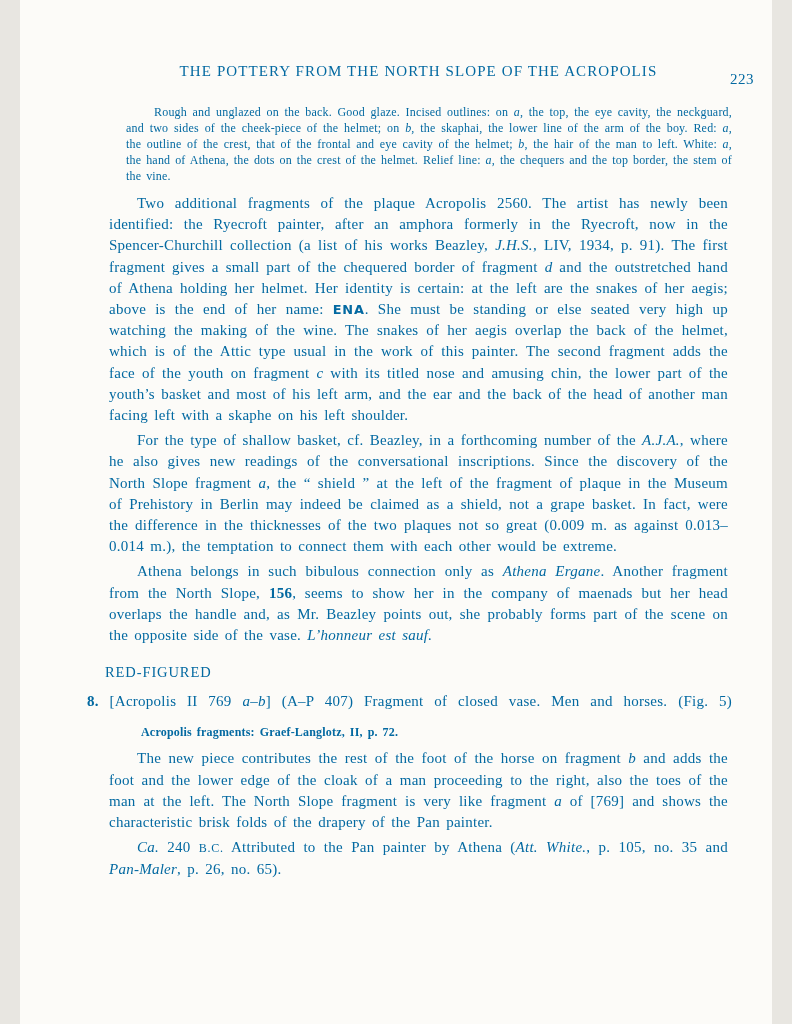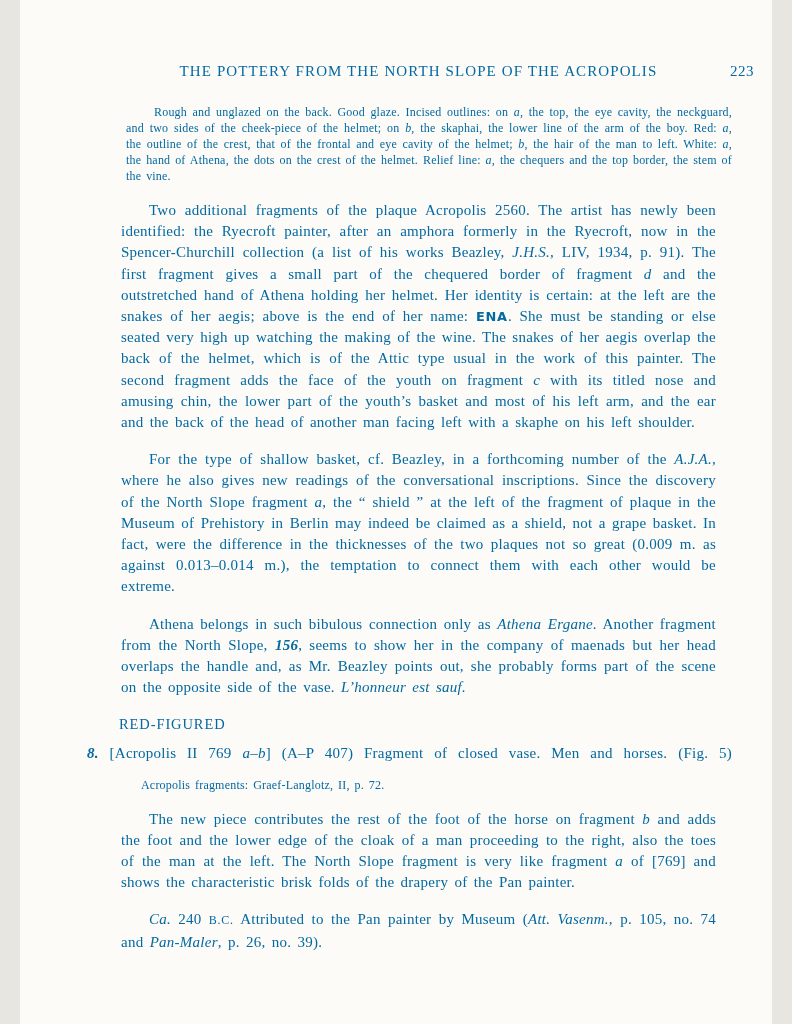--- a/index.html
+++ b/index.html
@@ -25,65 +25,65 @@
     text-align: center;
     font-size: 15px;
     letter-spacing: 1.1px;
     line-height: 18px;
     margin: 0 0 24px 0;
     white-space: nowrap;
   }
   .page-number {
     position: absolute;
     right: -22px;
-    top: 0;
+    top: 8px;
     letter-spacing: 0.5px;
     margin-left: 30px;
   }
   
   .fineprint {
     font-size: 12px;
     line-height: 16px;
     text-align: justify;
     word-spacing: 0.14em;
     letter-spacing: 0.2px;
   }
   .intro-note { padding-left: 21px; margin: 5px 0 9px 0; }
   .fineprint p { margin: 0; text-indent: 28px; }
-  .entry-notes { padding-left: 17px; margin: 12px 0 8px 0; }
+  .entry-notes { padding-left: 17px; margin: 12px 0 8px 0; font-weight: bold; }
   .entry-notes p { text-indent: 19px; }
   
   .bodytext {
     font-size: 15px;
     line-height: 21.2px;
     text-align: justify;
     word-spacing: 0.15em;
     letter-spacing: 0.25px;
   }
-  .bodytext p { margin: 16px; text-indent: 28px; }
+  .bodytext p { margin: 4px; text-indent: 28px; }
   
   .section-heading {
     font-size: 14.5px;
     font-weight: normal;
     letter-spacing: 0.9px;
     line-height: 21px;
-    margin: 16px 0 8px 14px;
+    margin: 16px 0 8px 0;
   }
   .entry-heading {
     font-size: 15px;
     line-height: 21.2px;
     letter-spacing: 0.25px;
     margin: 0 0 6px -18px;
     text-align: justify;
     text-align-last: justify;
   }
   
   .run-n  { }
   .run-i  { font-style: italic; }
-  .run-b  { font-weight: bold; font-style: italic; }
+  .run-b  { font-weight: bold; }
   .run-sc { font-size: 0.8em; letter-spacing: 0.7px; }
   .run-sans {
     font-family: "DejaVu Sans", sans-serif;
     font-weight: 700;
     font-size: 0.86em;
     letter-spacing: 0.8px;
   }
 </style>
 </head>
 <body>
@@ -110,18 +110,18 @@
 
     <section>
       <p class="entry-heading"><span class="run-b">8.</span><span class="run-n"> [Acropolis II 769 </span><span class="run-i">a–b</span><span class="run-n">] (A–P 407) Fragment of closed vase. Men and horses. (Fig. 5)</span></p>
 
       <div class="fineprint entry-notes">
         <p><span class="run-n">Acropolis fragments: Graef-Langlotz, II, p. 72.</span></p>
       </div>
 
       <div class="bodytext">
         <p><span class="run-n">The new piece contributes the rest of the foot of the horse on fragment </span><span class="run-i">b</span><span class="run-n"> and adds the foot and the lower edge of the cloak of a man proceeding to the right, also the toes of the man at the left.  The North Slope fragment is very like fragment </span><span class="run-i">a</span><span class="run-n"> of [769] and shows the characteristic brisk folds of the drapery of the Pan painter.</span></p>
-        <p><span class="run-i">Ca.</span><span class="run-n"> 240 </span><span class="run-sc">B.C.</span><span class="run-n">  Attributed to the Pan painter by Museum (</span><span class="run-i">Att. Vasenm.</span><span class="run-n">, p. 105, no. 74 and </span><span class="run-i">Pan-Maler</span><span class="run-n">, p. 26, no. 39).</span></p>
+        <p><span class="run-i">Ca.</span><span class="run-n"> 240 </span><span class="run-sc">B.C.</span><span class="run-n">  Attributed to the Pan painter by Athena (</span><span class="run-i">Att. White.</span><span class="run-n">, p. 105, no. 35 and </span><span class="run-i">Pan-Maler</span><span class="run-n">, p. 26, no. 65).</span></p>
       </div>
     </section>
 
   </div>
 </div>
 
 </body></html>

